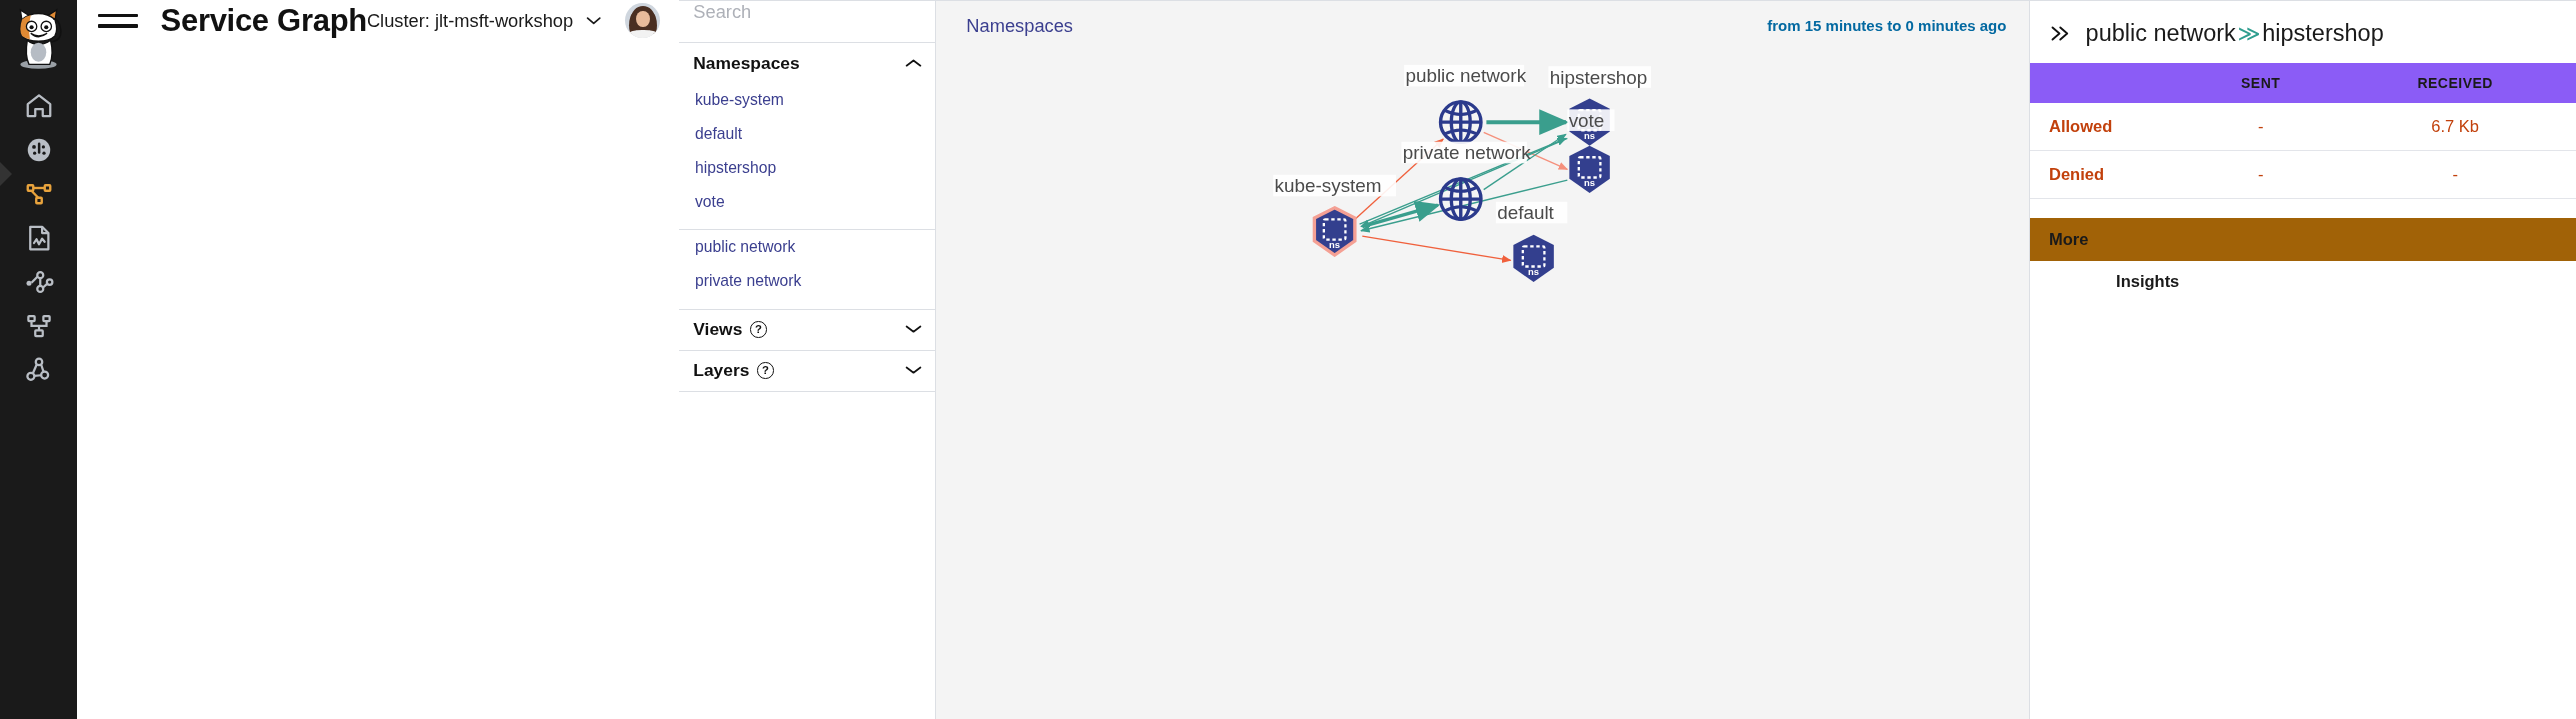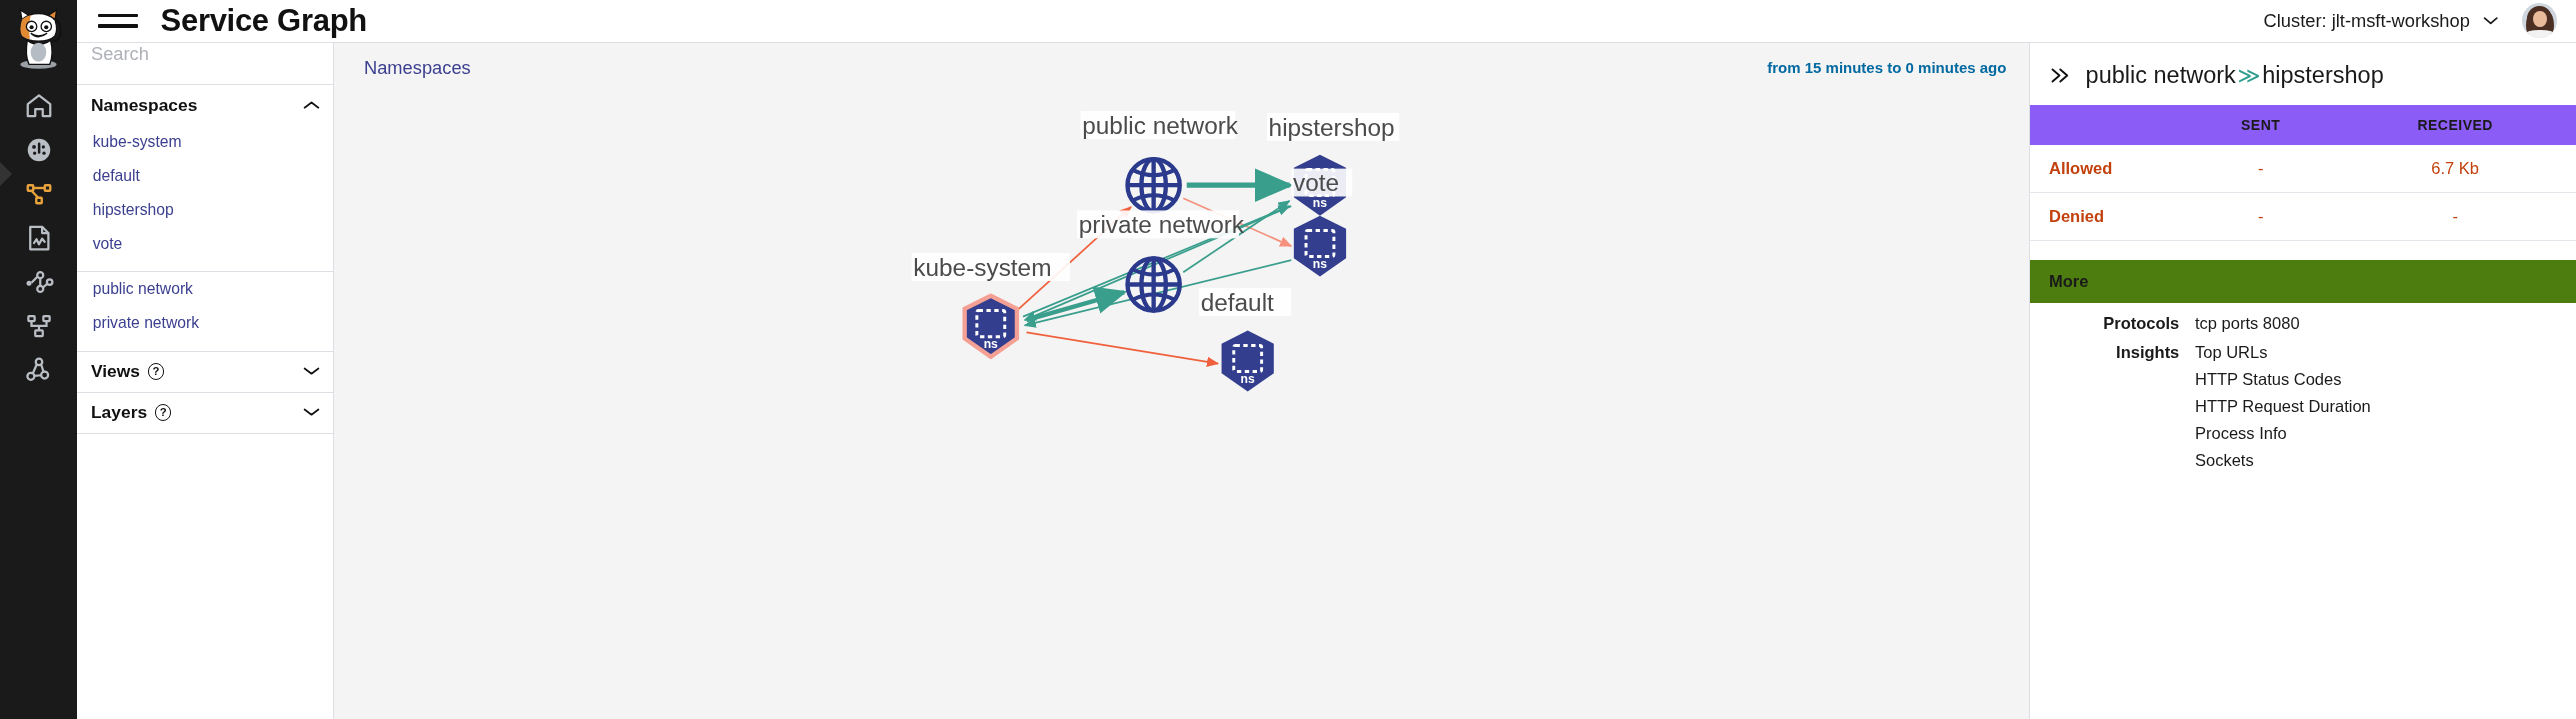--- a/index.html
+++ b/index.html
@@ -28,21 +28,21 @@
   .rail-item svg { width: 30px; height: 30px; display:block; }
   .rail-item.active::before {
     content: ""; position: absolute; left: 0; top: -10.5px;
     border-left: 12.2px solid #333333;
     border-top: 12.2px solid transparent;
     border-bottom: 12.2px solid transparent;
     height: 0; width: 0;
   }
 
   
-  .body { flex: 1; display: flex; flex-direction: column; height: 719px; min-width: 0; }
+  .body { flex: 1; display: flex; flex-direction: row; height: 719px; min-width: 0; }
 
   
   .header {
     height: 42px; min-height: 42px; background: #ffffff;
     display: flex; align-items: center; padding: 0 19px 0 21px;
     border-bottom: 0.9px solid #ffffff;
   }
   .hamburger { width: 40px; height: 26px; display: flex; flex-direction: column; justify-content: center; gap: 7px; cursor: pointer; }
   .hamburger span { display: block; height: 3.5px; background: #111111; border-radius: 0.9px; width: 40px; }
   .app-title {
@@ -140,21 +140,21 @@
     background: #8b5cf6; font-size: 14px; font-weight: 700; color: #1a1a1a;
     letter-spacing: 0.5px; padding: 12.2px 8.7px; text-align: center;
   }
   .rp-table thead th.blank { width: 157px; }
   .rp-table tbody td {
     font-size: 16.5px; color: #c2410c; padding: 14px 8.7px; text-align: center;
     border-bottom: 0.9px solid #e3e5ea;
   }
   .rp-table tbody td.rowhead { text-align: left; font-weight: 700; padding-left: 19px; }
   .more-bar {
-    background: #4d7c0f; font-size: 16.5px; font-weight: 700; color: #1a1a1a;
+    background: #a16207; font-size: 16.5px; font-weight: 700; color: #1a1a1a;
     padding: 12.2px 8.7px 12.2px 19px; margin-top: 19px;
   }
   .kv { display: flex; padding: 10.5px 8.7px 0 0; }
   .kv .k {
     width: 165px; min-width: 165px; text-align: right; padding-right: 15.7px;
     font-size: 16.5px; font-weight: 700; color: #1a1a1a;
   }
   .kv .v { font-size: 16.5px; color: #1a1a1a; }
   .kv .v .vrow { padding-bottom: 7.8px; cursor: pointer; }
 </style>
@@ -473,33 +473,22 @@
             <tr>
               <td class="rowhead">Denied</td>
               <td>-</td>
               <td>-</td>
             </tr>
           </tbody>
         </table>
 
         <div class="more-bar">More</div>
 
-        <div class="kv">
-          <div class="k">Protocols</div>
-          <div class="v">tcp ports 8080</div>
-        </div>
 
         <div class="kv">
           <div class="k">Insights</div>
-          <div class="v">
-            <div class="vrow">Top URLs</div>
-            <div class="vrow">HTTP Status Codes</div>
-            <div class="vrow">HTTP Request Duration</div>
-            <div class="vrow">Process Info</div>
-            <div class="vrow">Sockets</div>
-          </div>
         </div>
       </div>
 
     </div>
   </div>
 </div>
 
 
 </body></html>

